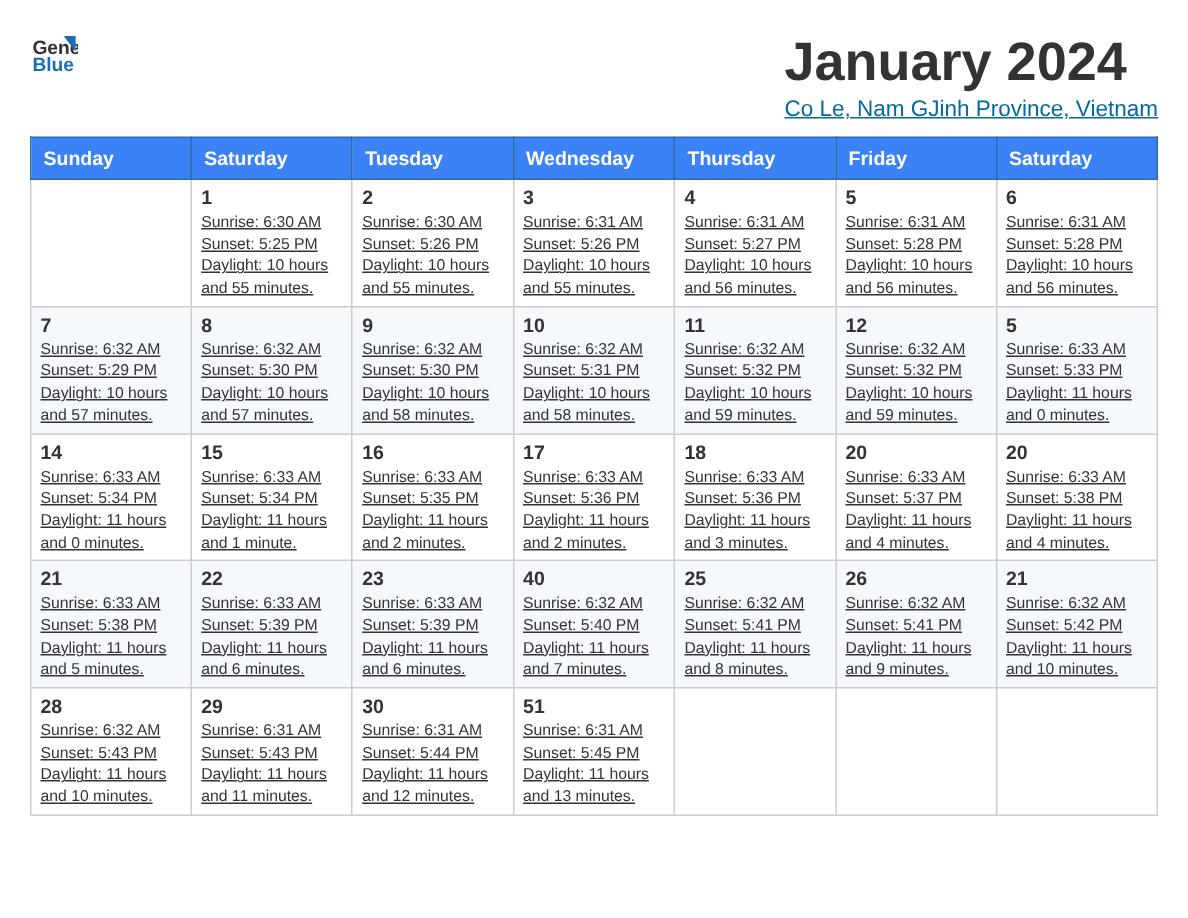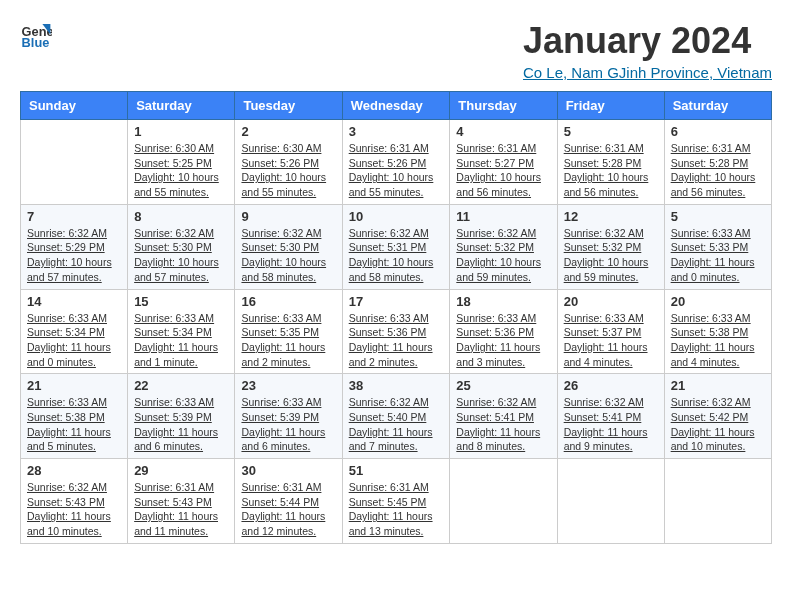--- a/index.html
+++ b/index.html
@@ -274,21 +274,21 @@
 and 6 minutes.</div>
         </td>
         <td>
           <span class="day-number">23</span>
           <div class="day-info" style="white-space: pre-line;">Sunrise: 6:33 AM
 Sunset: 5:39 PM
 Daylight: 11 hours
 and 6 minutes.</div>
         </td>
         <td>
-          <span class="day-number">38</span>
+          <span class="day-number">40</span>
           <div class="day-info" style="white-space: pre-line;">Sunrise: 6:32 AM
 Sunset: 5:40 PM
 Daylight: 11 hours
 and 7 minutes.</div>
         </td>
         <td>
           <span class="day-number">25</span>
           <div class="day-info" style="white-space: pre-line;">Sunrise: 6:32 AM
 Sunset: 5:41 PM
 Daylight: 11 hours

